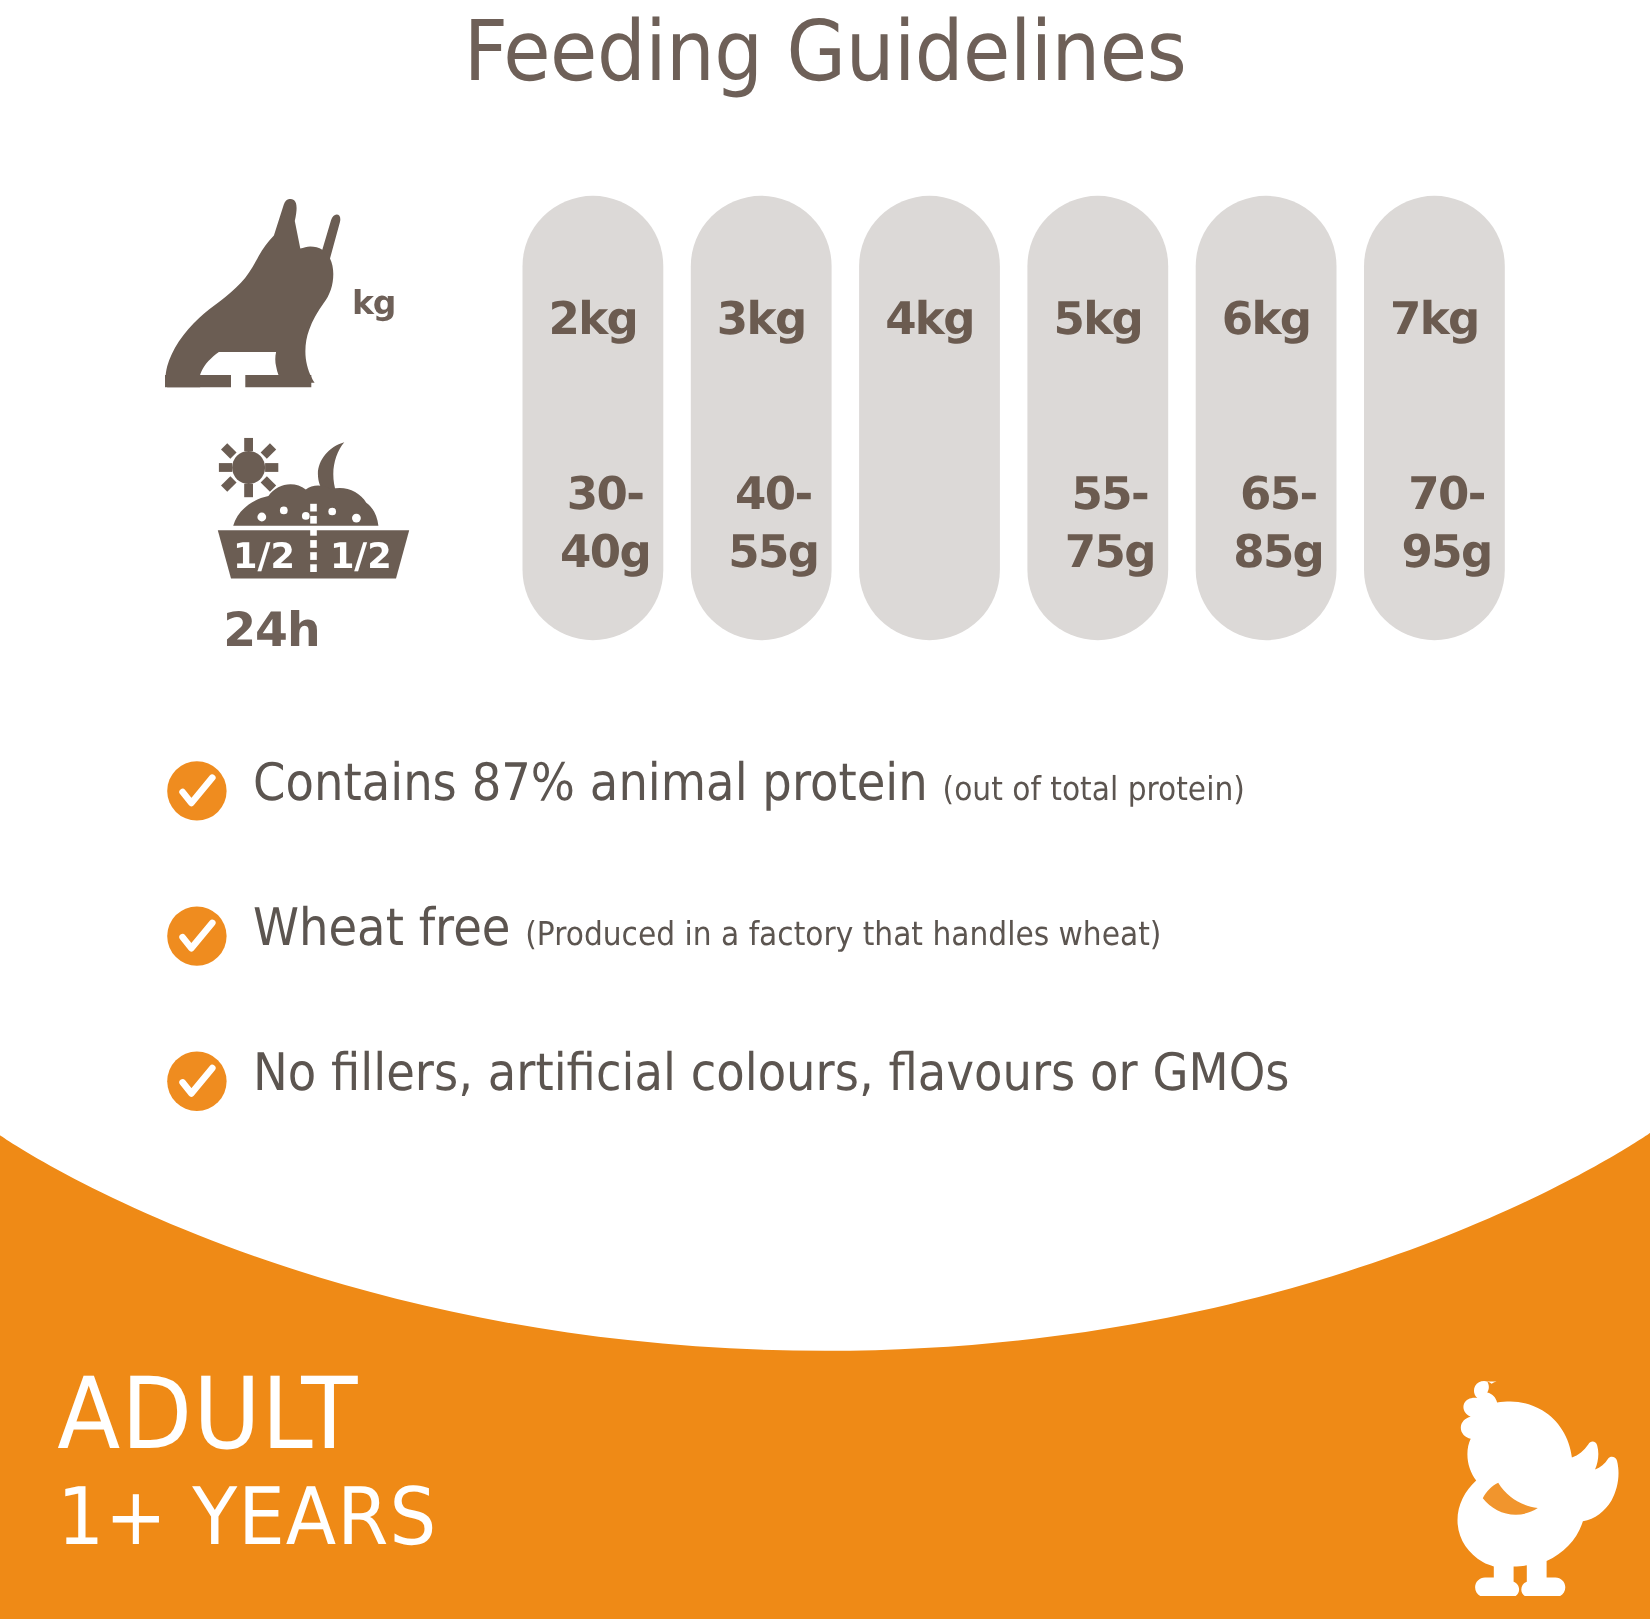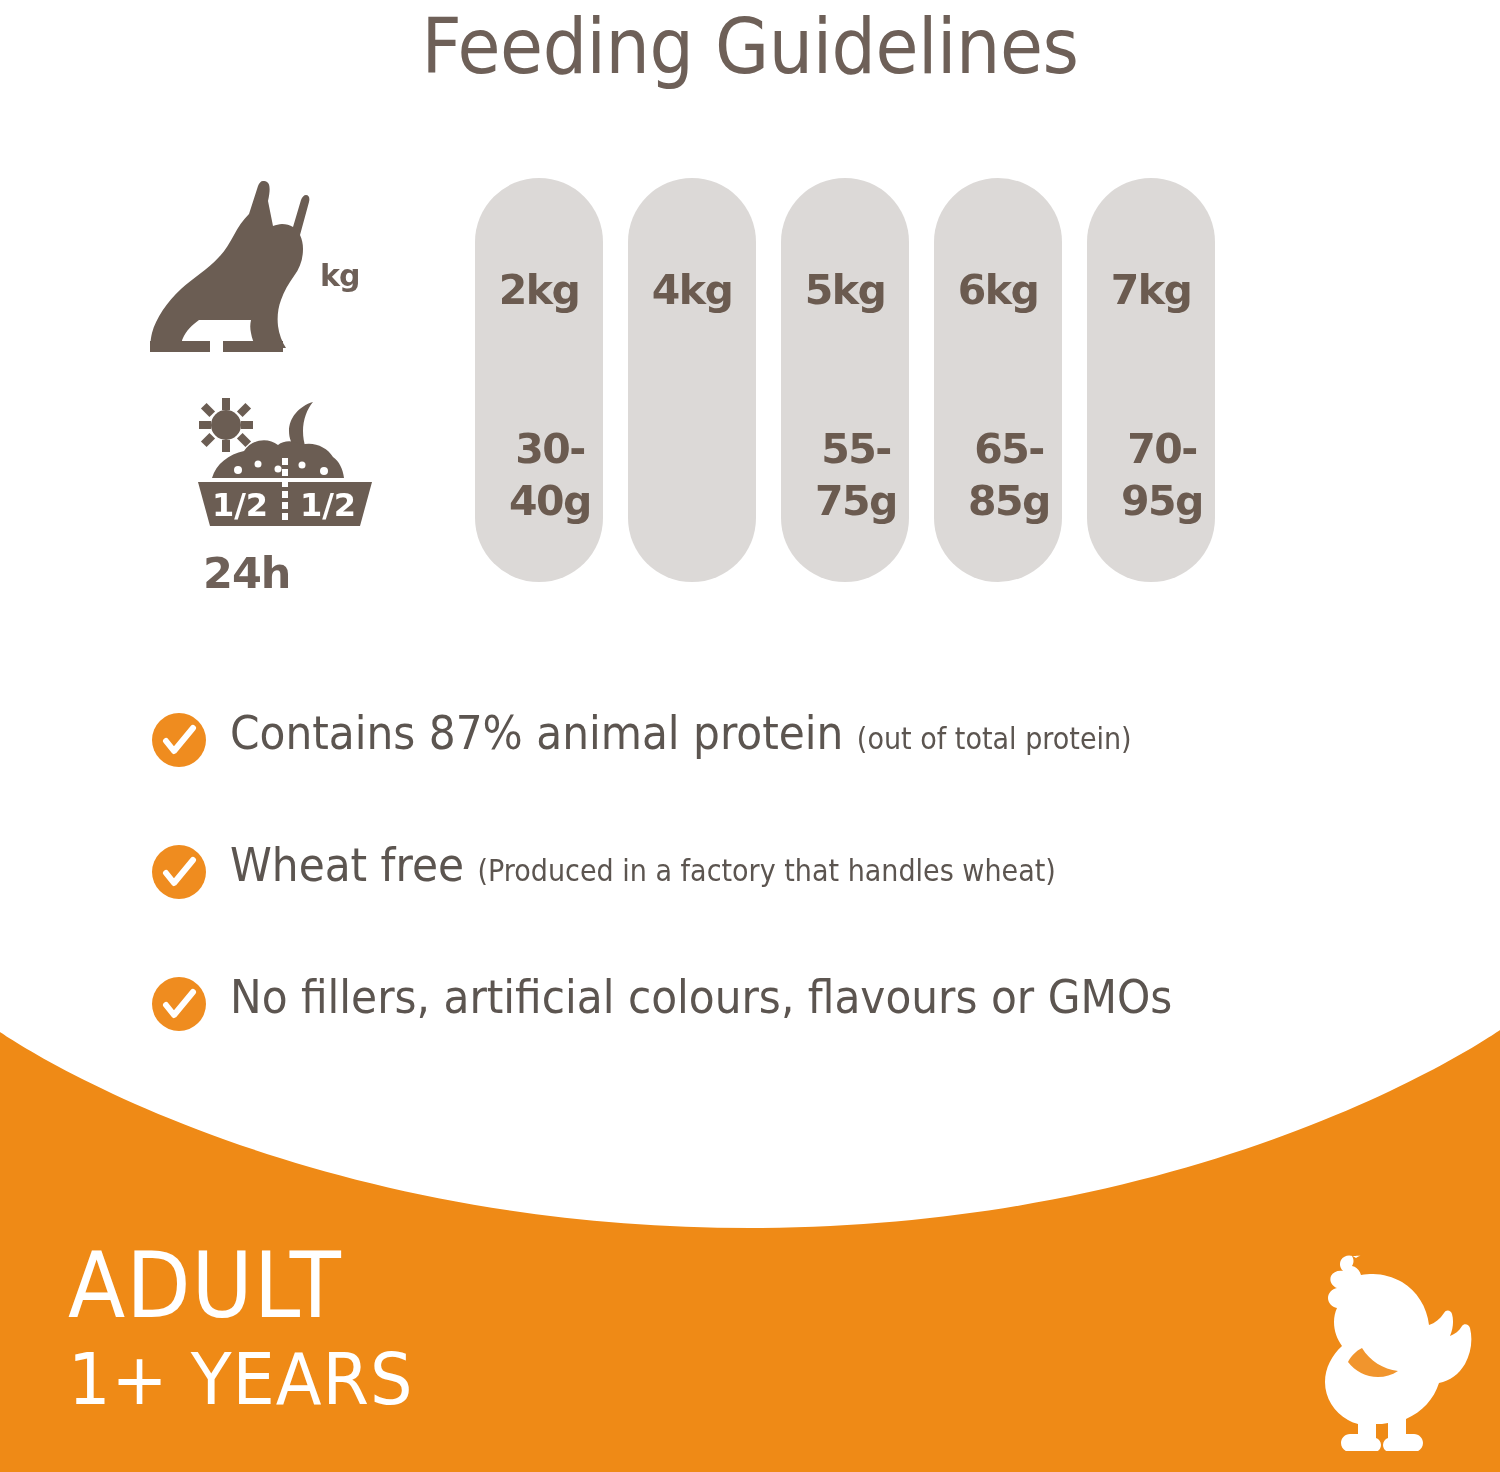--- a/index.html
+++ b/index.html
@@ -139,21 +139,20 @@
     letter-spacing: -1.5px;
   }
   .pill .amount .a2 { display: block; }
 
   
   .bullets {
     position: absolute;
     left: 152px;
     top: 688px;
     width: 1250px;
-    margin-top: 21px;
   }
 
   .bullet {
     position: relative;
     height: 132px;
   }
 
   .check-circle {
     position: absolute;
     left: 0;
@@ -187,21 +186,21 @@
     left: 0;
     top: 1010px;
     width: 1500px;
     height: 462px;
     overflow: hidden;
   }
   .footer svg { display: block; }
 
   .footer-text {
     position: absolute;
-    left: 68px;
+    left: 52px;
     top: 228px;
     color: #ffffff;
     font-family: "DejaVu Sans", sans-serif;
   }
   .footer-line1 {
     font-size: 90px;
     font-weight: 400;
     letter-spacing: 1px;
     line-height: 96px;
     transform: scaleX(0.93);
@@ -292,20 +291,24 @@
       <div class="h24-label">24h</div>
     </div>
 
     <div class="pills">
 
       <div class="pill">
         <div class="weight">2kg</div>
         <div class="amount"><span class="a1">30-</span><span class="a2">40g</span></div>
       </div>
 
+      <div class="pill">
+        <div class="weight">3kg</div>
+        <div class="amount"><span class="a1">40-</span><span class="a2">55g</span></div>
+      </div>
 
       <div class="pill">
         <div class="weight">4kg</div>
       </div>
 
       <div class="pill">
         <div class="weight">5kg</div>
         <div class="amount"><span class="a1">55-</span><span class="a2">75g</span></div>
       </div>
 

